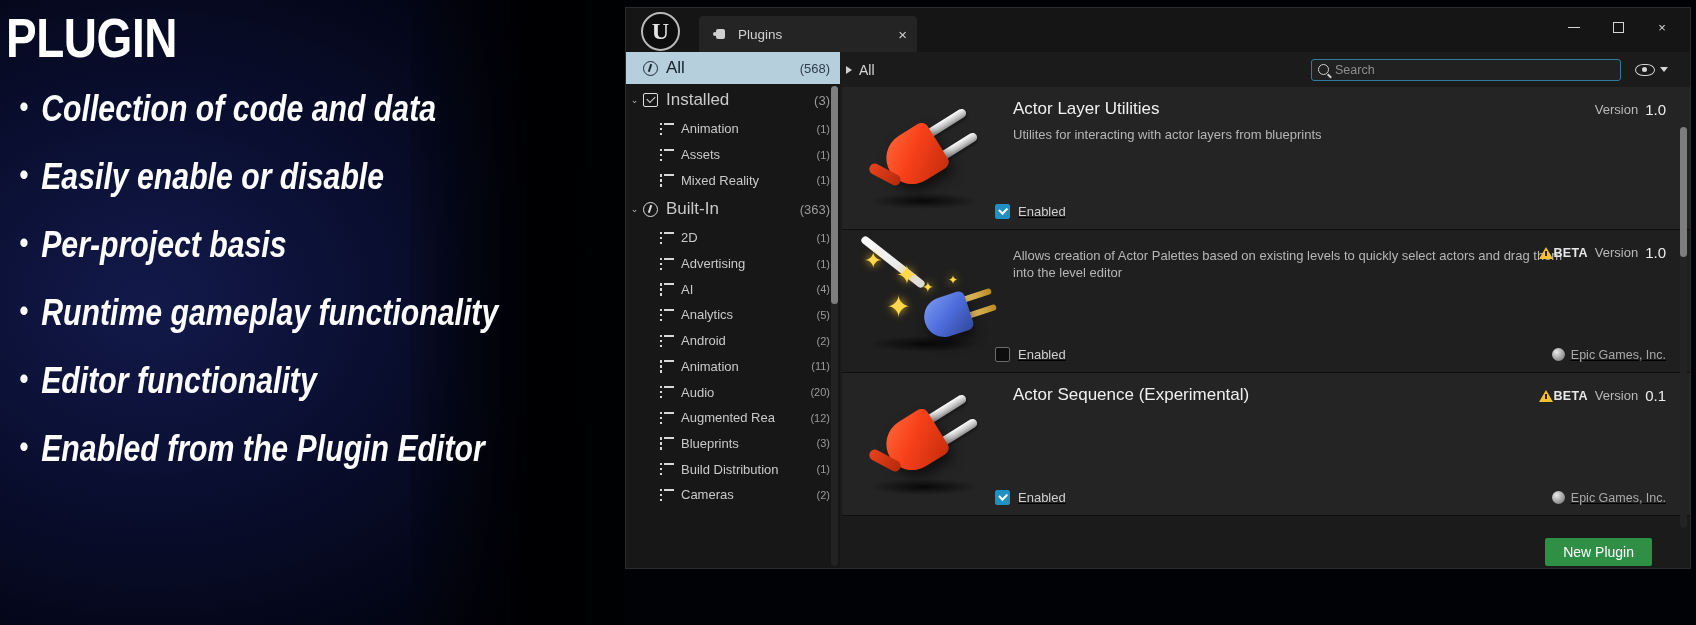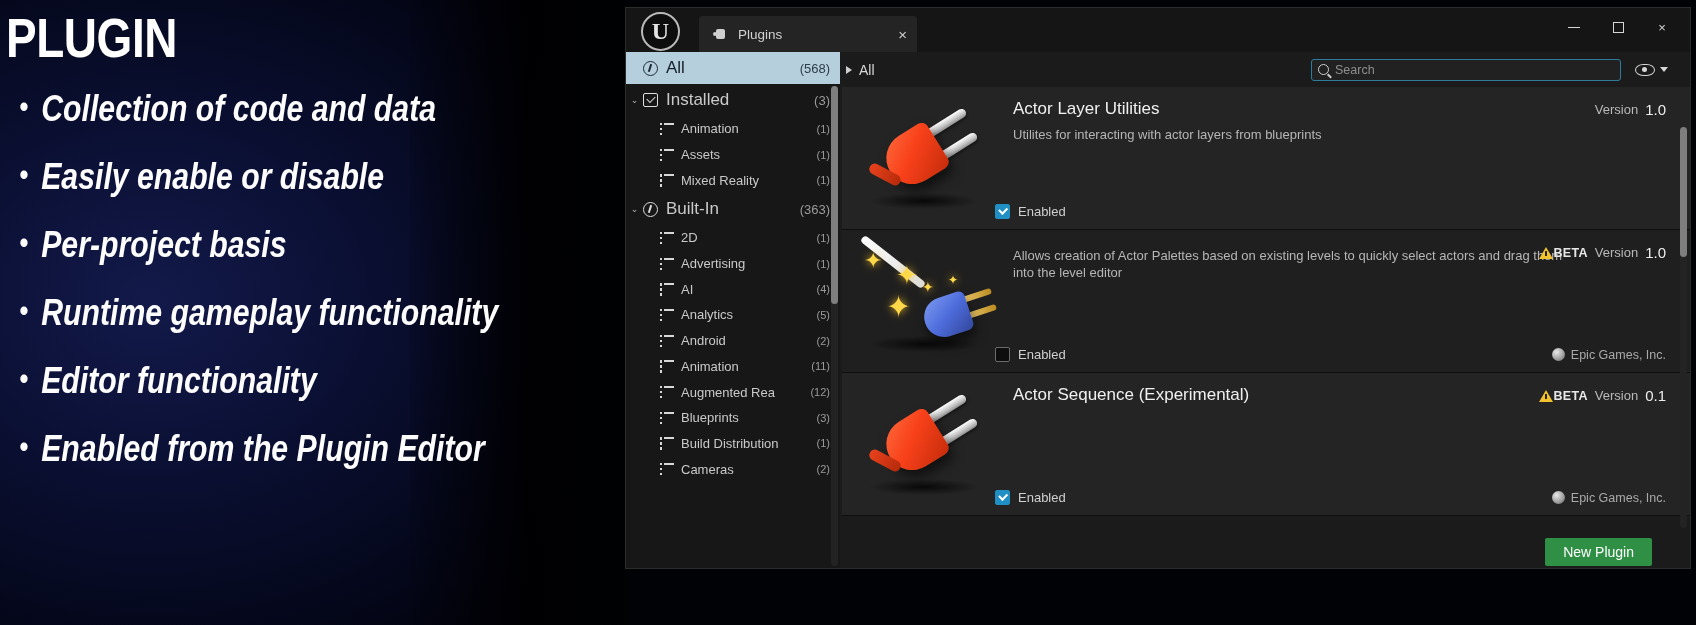--- a/index.html
+++ b/index.html
@@ -385,21 +385,21 @@
     position:relative;
   }
   .warn-tri::after{
     content:"";position:absolute;left:-1px;top:4px;width:2px;height:5px;background:#2a2205;
   }
   .ver-label { font-size:13px; color:#b9b9b9; }
   .ver-num { font-size:15px; color:#ededed; }
   .plugin-foot {
     position: absolute;
     left: 18px; right: 24px; bottom: 10px;
-    display: flex; align-items: center;
+    display: flex; align-items: center; text-decoration: underline;
   }
   .enabled-box {
     display:flex; align-items:center; gap:8px; cursor:pointer;
     margin-left: 135px;
   }
   .cbox {
     width: 15px; height: 15px;
     border: 1px solid #6b6b6b;
     background: #0d0d0d;
     border-radius: 2px;
@@ -699,20 +699,34 @@
               <b></b>
               <b></b>
               <b></b>
               <i></i>
               <i></i>
               <i></i>
             </i>
           </span>
         <span class="slabel">Animation</span>
         <span class="scount">(11)</span>
+      </div>
+      <div class="side-row child">
+        <span class="sico">
+            <i class="list-ico">
+              <b></b>
+              <b></b>
+              <b></b>
+              <i></i>
+              <i></i>
+              <i></i>
+            </i>
+          </span>
+        <span class="slabel">Audio</span>
+        <span class="scount">(20)</span>
       </div>
       <div class="side-row child">
         <span class="sico">
             <i class="list-ico">
               <b></b>
               <b></b>
               <b></b>
               <i></i>
               <i></i>
               <i></i>

